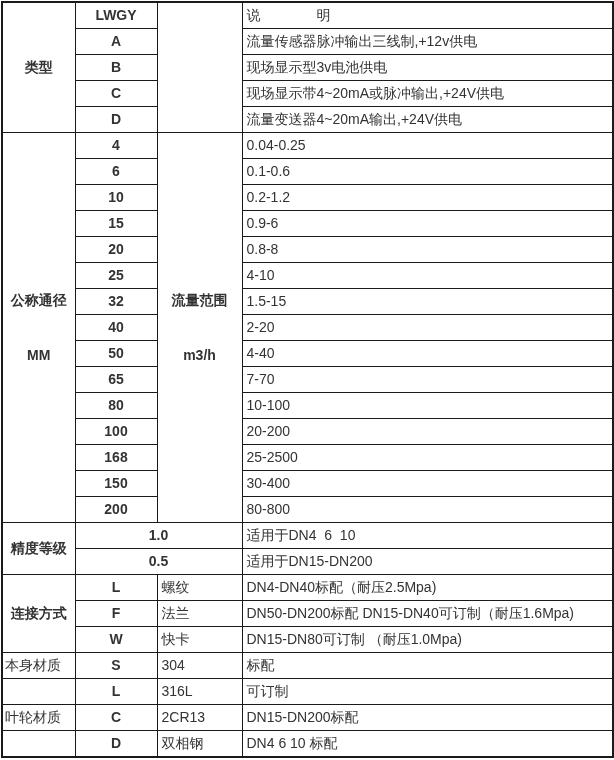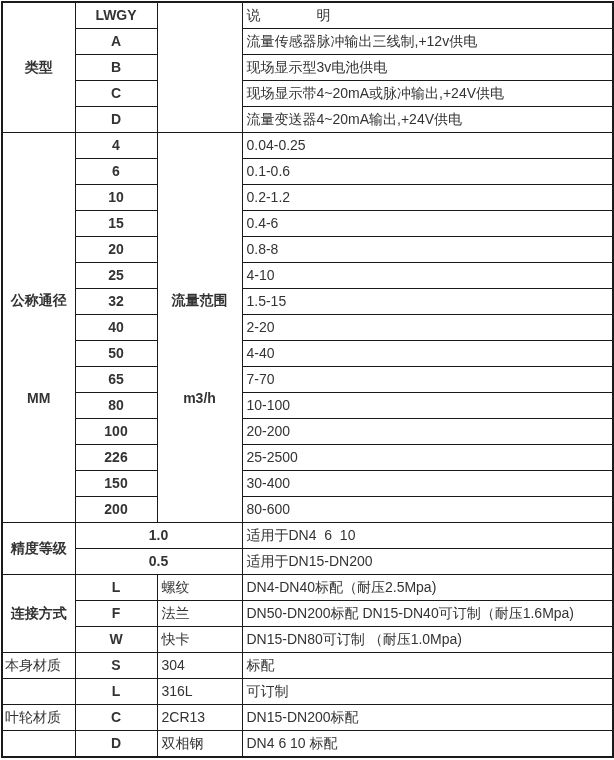--- a/index.html
+++ b/index.html
@@ -19,21 +19,21 @@
     padding:0;
     vertical-align:middle;
     white-space:pre;
     overflow:hidden;
     line-height:1.25;
   }
   .c{text-align:center;font-weight:bold;}
   .l{text-align:left;padding-left:4px;}
   .lab-left{text-align:left;padding-left:2px;margin-left:32px;}
   .spaced{letter-spacing:56px;}
-  .two-line div{line-height:20px;text-align:center;margin-top:43px;}
+  .two-line div{line-height:20px;text-align:center;}
 </style>
 </head>
 <body>
 
 <table class="spec">
   <colgroup>
     <col style="width:73px">
     <col style="width:82px">
     <col style="width:85px">
     <col style="width:371px">
@@ -78,21 +78,21 @@
     <tr>
       <td class="c">6</td>
       <td class="l">0.1-0.6</td>
     </tr>
     <tr>
       <td class="c">10</td>
       <td class="l">0.2-1.2</td>
     </tr>
     <tr>
       <td class="c">15</td>
-      <td class="l">0.4-6</td>
+      <td class="l">0.9-6</td>
     </tr>
     <tr>
       <td class="c">20</td>
       <td class="l">0.8-8</td>
     </tr>
     <tr>
       <td class="c">25</td>
       <td class="l">4-10</td>
     </tr>
     <tr>
@@ -113,30 +113,30 @@
     </tr>
     <tr>
       <td class="c">80</td>
       <td class="l">10-100</td>
     </tr>
     <tr>
       <td class="c">100</td>
       <td class="l">20-200</td>
     </tr>
     <tr>
-      <td class="c">226</td>
+      <td class="c">168</td>
       <td class="l">25-2500</td>
     </tr>
     <tr>
       <td class="c">150</td>
       <td class="l">30-400</td>
     </tr>
     <tr>
       <td class="c">200</td>
-      <td class="l">80-600</td>
+      <td class="l">80-800</td>
     </tr>
 
     <tr>
       <td rowspan="2" class="c">精度等级</td>
       <td colspan="2" class="c">1.0</td>
       <td class="l">适用于DN4  6  10</td>
     </tr>
     <tr>
       <td colspan="2" class="c">0.5</td>
       <td class="l">适用于DN15-DN200</td>

